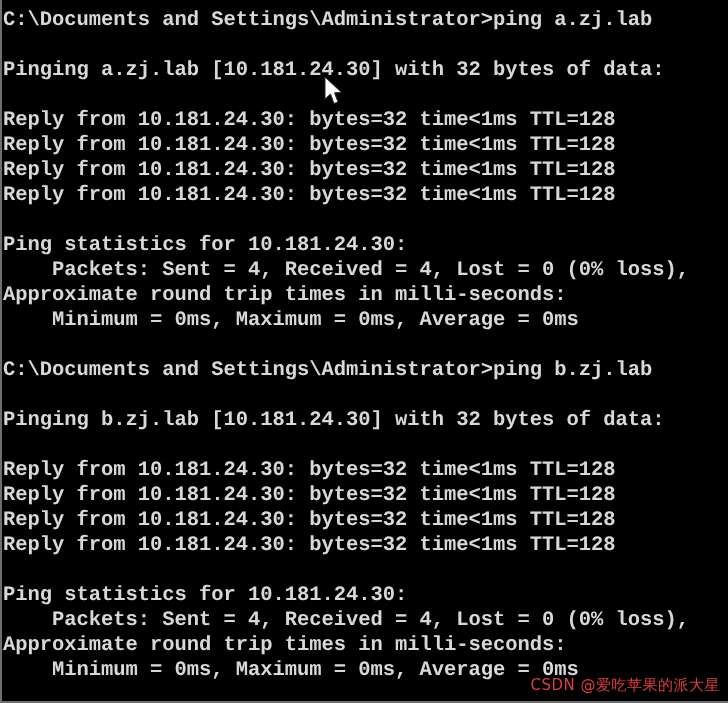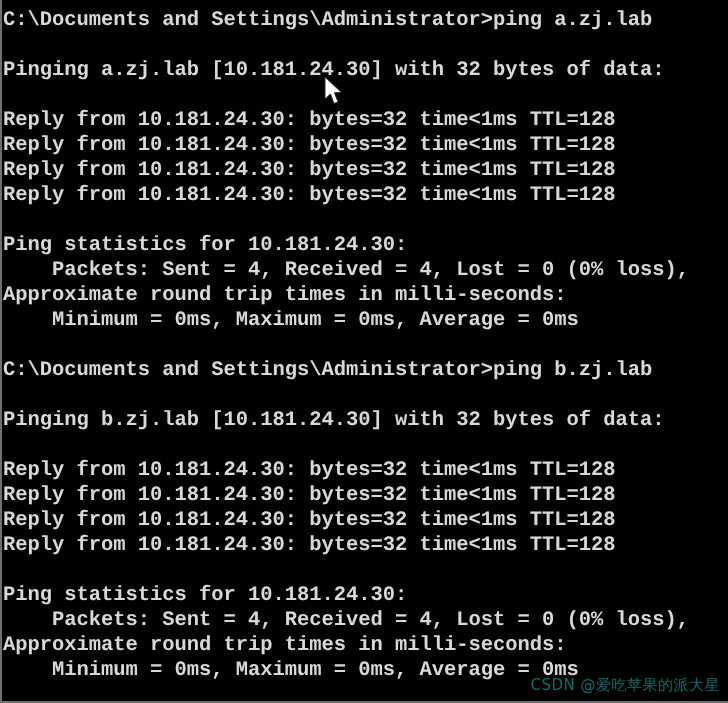--- a/index.html
+++ b/index.html
@@ -74,15 +74,15 @@
 <div id="screen" style="background: rgb(0, 0, 0); border-left-color: rgb(110, 110, 110); border-bottom-color: rgb(110, 110, 110);">
 
   <div id="console" style="color: rgb(216, 216, 216);"><div class="cline">C:\Documents and Settings\Administrator&gt;ping a.zj.lab</div><div class="cline blank">&nbsp;</div><div class="cline">Pinging a.zj.lab [10.181.24.30] with 32 bytes of data:</div><div class="cline blank">&nbsp;</div><div class="cline">Reply from 10.181.24.30: bytes=32 time&lt;1ms TTL=128</div><div class="cline">Reply from 10.181.24.30: bytes=32 time&lt;1ms TTL=128</div><div class="cline">Reply from 10.181.24.30: bytes=32 time&lt;1ms TTL=128</div><div class="cline">Reply from 10.181.24.30: bytes=32 time&lt;1ms TTL=128</div><div class="cline blank">&nbsp;</div><div class="cline">Ping statistics for 10.181.24.30:</div><div class="cline">    Packets: Sent = 4, Received = 4, Lost = 0 (0% loss),</div><div class="cline">Approximate round trip times in milli-seconds:</div><div class="cline">    Minimum = 0ms, Maximum = 0ms, Average = 0ms</div><div class="cline blank">&nbsp;</div><div class="cline">C:\Documents and Settings\Administrator&gt;ping b.zj.lab</div><div class="cline blank">&nbsp;</div><div class="cline">Pinging b.zj.lab [10.181.24.30] with 32 bytes of data:</div><div class="cline blank">&nbsp;</div><div class="cline">Reply from 10.181.24.30: bytes=32 time&lt;1ms TTL=128</div><div class="cline">Reply from 10.181.24.30: bytes=32 time&lt;1ms TTL=128</div><div class="cline">Reply from 10.181.24.30: bytes=32 time&lt;1ms TTL=128</div><div class="cline">Reply from 10.181.24.30: bytes=32 time&lt;1ms TTL=128</div><div class="cline blank">&nbsp;</div><div class="cline">Ping statistics for 10.181.24.30:</div><div class="cline">    Packets: Sent = 4, Received = 4, Lost = 0 (0% loss),</div><div class="cline">Approximate round trip times in milli-seconds:</div><div class="cline">    Minimum = 0ms, Maximum = 0ms, Average = 0ms</div></div>
 
   <div id="cursor" style="left: 322px; top: 76px;">
     <svg width="22" height="32" viewBox="0 0 22 32" xmlns="http://www.w3.org/2000/svg">
       <polygon points="1,1 1,23 6.5,18 10,27.5 14,26 10.5,16.8 17.5,16.5" fill="#ffffff" stroke="#2b2b2b" stroke-width="1"></polygon>
     </svg>
   </div>
 
-  <div id="watermark" style="color: #0f766e;">CSDN @爱吃苹果的派大星</div>
+  <div id="watermark" style="color: #ef4444;">CSDN @爱吃苹果的派大星</div>
 
 </div>
 
 </body></html>

